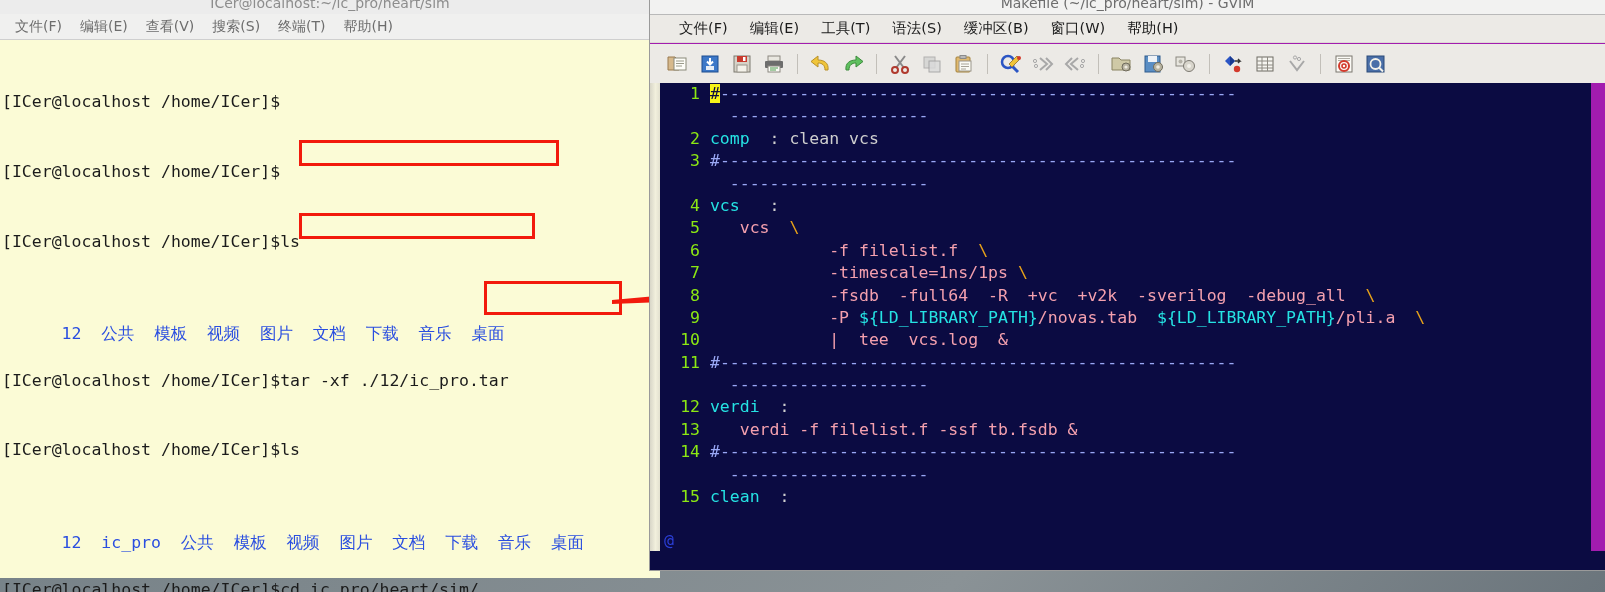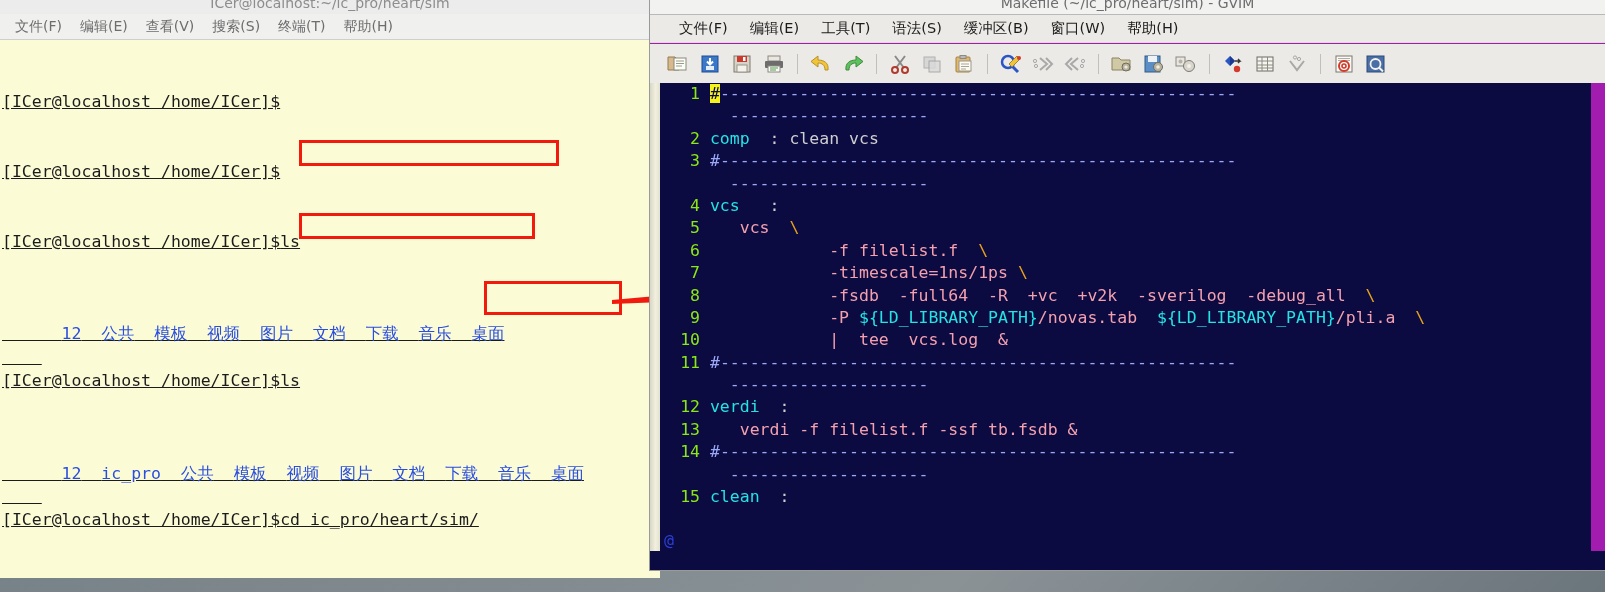--- a/index.html
+++ b/index.html
@@ -31,21 +31,21 @@
   .term-menu-item{
     font-size:14px;color:#6d6d6d;padding:2px 9px;white-space:nowrap;
     font-family:"DejaVu Sans","Liberation Sans",sans-serif;
   }
   #term-body{
     position:absolute;left:0;top:41px;width:660px;height:537px;
     background:#fbfbd6;padding:3px 0 0 2px;box-sizing:border-box;
     font-family:"DejaVu Sans Mono","Liberation Mono",monospace;
     font-size:16.5px;line-height:23.2px;color:#1b1b1b;white-space:pre;
   }
-  .tline{height:23.2px;white-space:pre;text-decoration:underline;}
+  .tline{height:23.2px;white-space:pre;}
   .blue{color:#2a4ee0;}
 
   
   .redbox{position:absolute;border:3px solid #f21a0c;box-sizing:border-box;pointer-events:none;}
   #redbox-tar{left:299px;top:140px;width:260px;height:26px;}
   #redbox-cd{left:299px;top:213px;width:236px;height:26px;}
   #redbox-gvim{left:484px;top:281px;width:138px;height:34px;}
 
   
   #red-arrow{position:absolute;left:612px;top:278px;width:200px;height:40px;pointer-events:none;}
@@ -127,20 +127,21 @@
     <div class="term-menu-item">帮助(H)</div>
   </div>
 
   <div id="term-body">
     <div class="tline"><span>[ICer@localhost /home/ICer]$</span></div>
     <div class="tline"><span>[ICer@localhost /home/ICer]$</span></div>
     <div class="tline"><span>[ICer@localhost /home/ICer]$</span><span>ls</span></div>
     <div class="tline">
       <span class="blue">12</span><span class="blue">  </span><span class="blue">公共</span><span class="blue">  </span><span class="blue">模板</span><span class="blue">  </span><span class="blue">视频</span><span class="blue">  </span><span class="blue">图片</span><span class="blue">  </span><span class="blue">文档</span><span class="blue">  </span><span class="blue">下载</span><span class="blue">  </span><span class="blue">音乐</span><span class="blue">  </span><span class="blue">桌面</span>
     </div>
+    <div class="tline"><span>[ICer@localhost /home/ICer]$</span><span>tar -xf ./12/ic_pro.tar</span></div>
     <div class="tline"><span>[ICer@localhost /home/ICer]$</span><span>ls</span></div>
     <div class="tline">
       <span class="blue">12</span><span class="blue">  </span><span class="blue">ic_pro</span><span class="blue">  </span><span class="blue">公共</span><span class="blue">  </span><span class="blue">模板</span><span class="blue">  </span><span class="blue">视频</span><span class="blue">  </span><span class="blue">图片</span><span class="blue">  </span><span class="blue">文档</span><span class="blue">  </span><span class="blue">下载</span><span class="blue">  </span><span class="blue">音乐</span><span class="blue">  </span><span class="blue">桌面</span>
     </div>
     <div class="tline"><span>[ICer@localhost /home/ICer]$</span><span>cd ic_pro/heart/sim/</span></div>
     
     
     
     
   </div>

